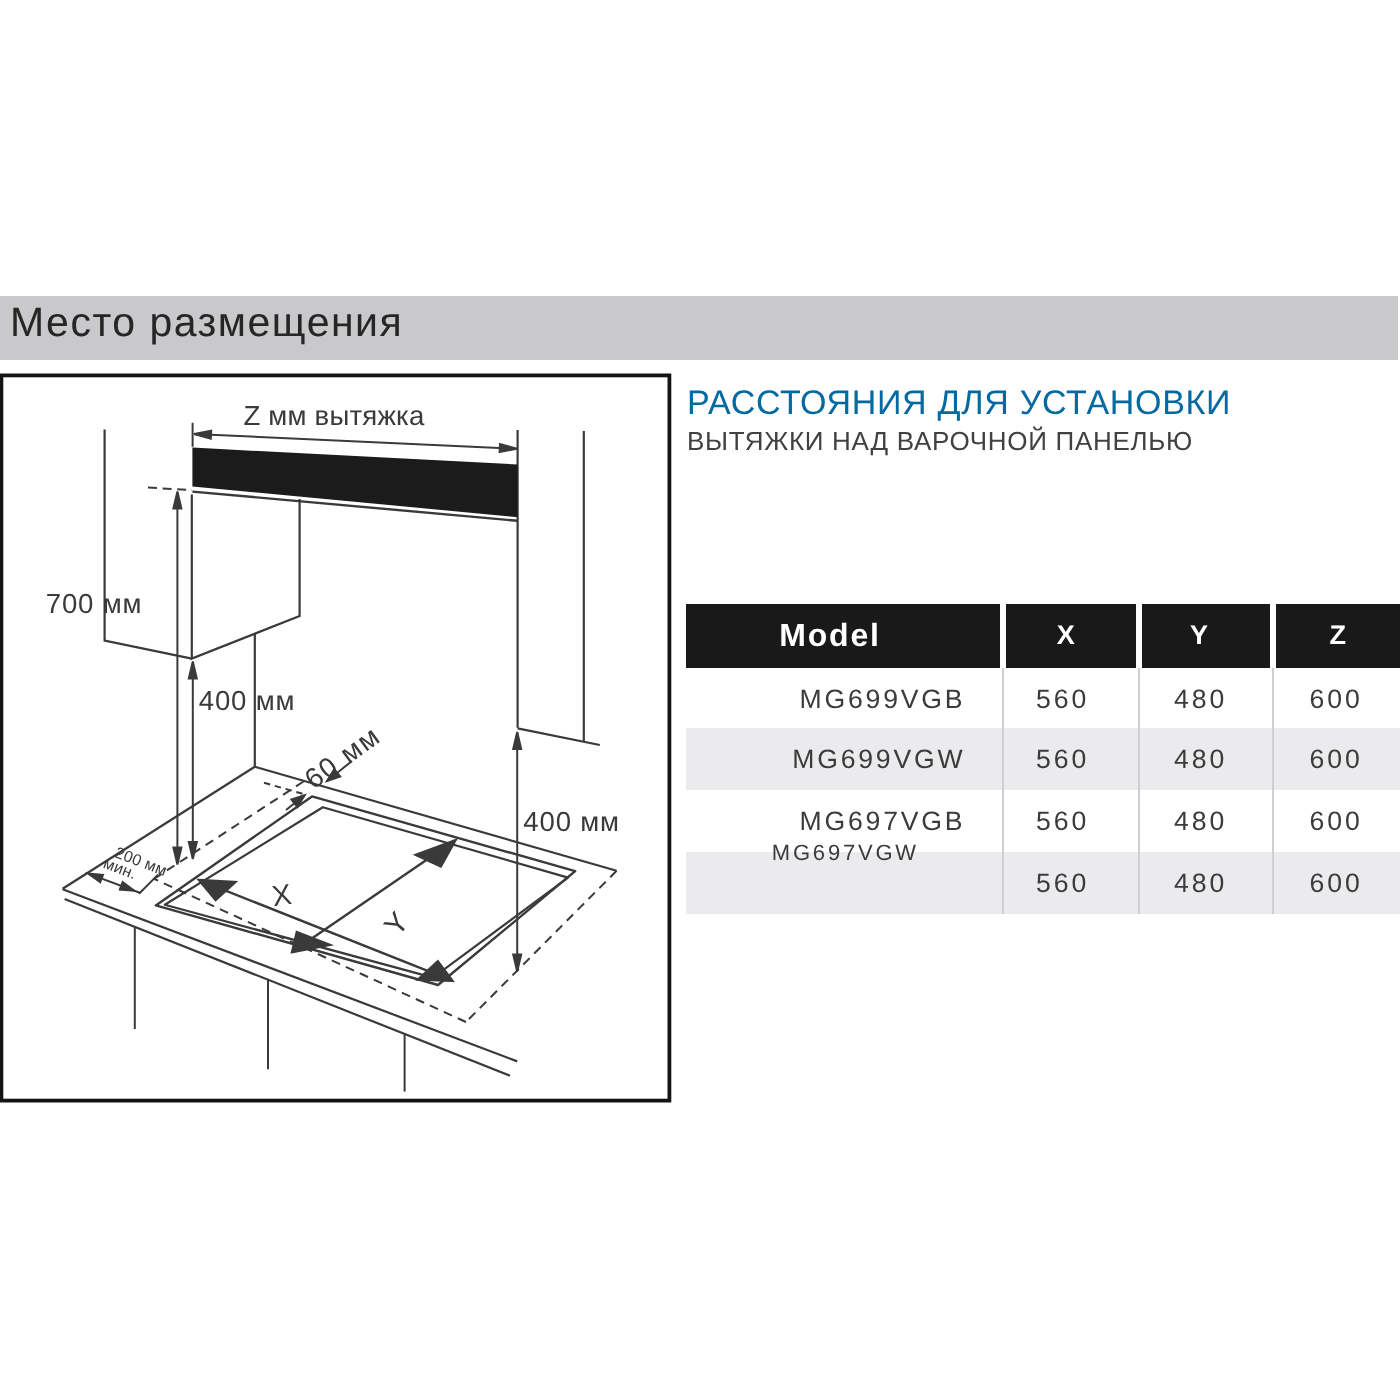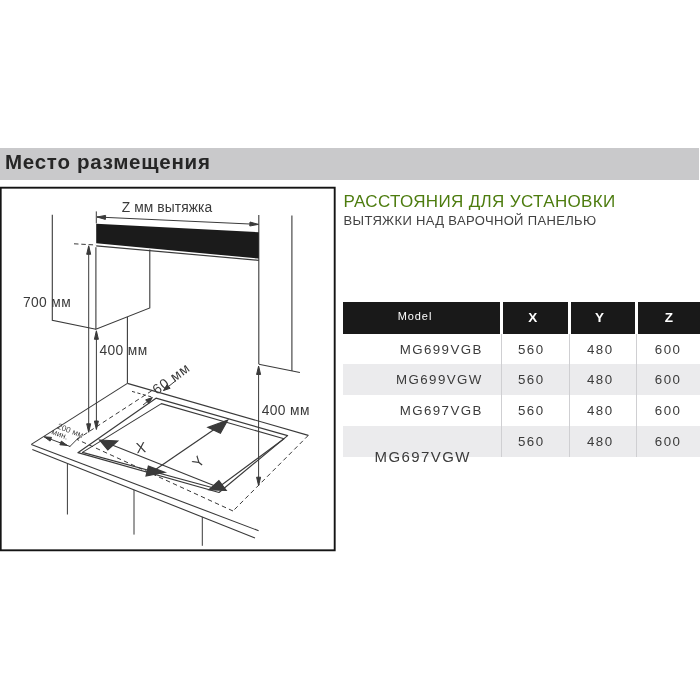--- a/index.html
+++ b/index.html
@@ -3,28 +3,28 @@
 <meta charset="utf-8">
 <style>
   html,body { margin:0; padding:0; background:#ffffff; }
   body { width:700px; height:700px; position:relative; font-family:"Liberation Sans", sans-serif; }
 </style>
 </head>
 <body>
 
 <div style="position:absolute;left:0;top:148.2px;width:698.5px;height:31.6px;background:#c9c9cb;"></div>
 
-<div style="position:absolute;left:5px;top:149.6px;font-size:20.5px;font-weight:bold;color:#262626;letter-spacing:0.75px;">Место размещения</div>
+<div style="position:absolute;left:5px;top:149.6px;font-size:20.5px;font-weight:normal;color:#262626;letter-spacing:0.75px;">Место размещения</div>
 
-<div style="position:absolute;left:343.5px;top:192.3px;font-size:17px;color:#4d7c0f;letter-spacing:0.35px;">РАССТОЯНИЯ ДЛЯ УСТАНОВКИ</div>
+<div style="position:absolute;left:343.5px;top:192.3px;font-size:17px;color:#0369a1;letter-spacing:0.35px;">РАССТОЯНИЯ ДЛЯ УСТАНОВКИ</div>
 
 <div style="position:absolute;left:343.5px;top:213.0px;font-size:13px;color:#414141;letter-spacing:0.35px;">ВЫТЯЖКИ НАД ВАРОЧНОЙ ПАНЕЛЬЮ</div>
 
 <div style="position:absolute;left:342.50px;top:301.5px;width:157.40px;height:32px;background:#191919;"></div>
-<div style="position:absolute;left:355.00px;top:310.0px;width:120px;text-align:center;font-weight:normal;font-size:11px;color:#ffffff;letter-spacing:0.9px;">Model</div>
+<div style="position:absolute;left:355.00px;top:310.0px;width:120px;text-align:center;font-weight:bold;font-size:16px;color:#ffffff;letter-spacing:0.9px;">Model</div>
 <div style="position:absolute;left:502.70px;top:301.5px;width:65.70px;height:32px;background:#191919;"></div>
 <div style="position:absolute;left:473.30px;top:310.0px;width:120px;text-align:center;font-weight:bold;font-size:13.5px;color:#ffffff;letter-spacing:0.9px;">X</div>
 <div style="position:absolute;left:571.20px;top:301.5px;width:63.90px;height:32px;background:#191919;"></div>
 <div style="position:absolute;left:540.00px;top:310.0px;width:120px;text-align:center;font-weight:bold;font-size:13.5px;color:#ffffff;letter-spacing:0.9px;">Y</div>
 <div style="position:absolute;left:637.90px;top:301.5px;width:62.10px;height:32px;background:#191919;"></div>
 <div style="position:absolute;left:609.30px;top:310.0px;width:120px;text-align:center;font-weight:bold;font-size:13.5px;color:#ffffff;letter-spacing:0.9px;">Z</div>
 
 <div style="position:absolute;left:342.5px;top:333.50px;width:357.5px;height:30.75px;background:#ffffff;"></div>
 <div style="position:absolute;left:362.70px;top:341.70px;width:120px;text-align:right;font-size:13.3px;color:#3b3b3b;letter-spacing:1.4px;">MG699VGB</div>
 <div style="position:absolute;left:471.30px;top:341.70px;width:120px;text-align:center;font-size:13.3px;color:#3b3b3b;letter-spacing:1.5px;">560</div>
@@ -37,21 +37,21 @@
 <div style="position:absolute;left:540.30px;top:372.45px;width:120px;text-align:center;font-size:13.3px;color:#3b3b3b;letter-spacing:1.5px;">480</div>
 <div style="position:absolute;left:608.10px;top:372.45px;width:120px;text-align:center;font-size:13.3px;color:#3b3b3b;letter-spacing:1.5px;">600</div>
 
 <div style="position:absolute;left:342.5px;top:395.00px;width:357.5px;height:30.75px;background:#ffffff;"></div>
 <div style="position:absolute;left:362.70px;top:403.20px;width:120px;text-align:right;font-size:13.3px;color:#3b3b3b;letter-spacing:1.4px;">MG697VGB</div>
 <div style="position:absolute;left:471.30px;top:403.20px;width:120px;text-align:center;font-size:13.3px;color:#3b3b3b;letter-spacing:1.5px;">560</div>
 <div style="position:absolute;left:540.30px;top:403.20px;width:120px;text-align:center;font-size:13.3px;color:#3b3b3b;letter-spacing:1.5px;">480</div>
 <div style="position:absolute;left:608.10px;top:403.20px;width:120px;text-align:center;font-size:13.3px;color:#3b3b3b;letter-spacing:1.5px;">600</div>
 
 <div style="position:absolute;left:342.5px;top:425.75px;width:357.5px;height:30.75px;background:#ebebed;"></div>
-<div style="position:absolute;left:362.70px;top:448px;width:120px;text-align:center;font-size:15px;color:#3b3b3b;letter-spacing:1.4px;">MG697VGW</div>
+<div style="position:absolute;left:362.70px;top:421px;width:120px;text-align:center;font-size:11px;color:#3b3b3b;letter-spacing:1.4px;">MG697VGW</div>
 <div style="position:absolute;left:471.30px;top:433.95px;width:120px;text-align:center;font-size:13.3px;color:#3b3b3b;letter-spacing:1.5px;">560</div>
 <div style="position:absolute;left:540.30px;top:433.95px;width:120px;text-align:center;font-size:13.3px;color:#3b3b3b;letter-spacing:1.5px;">480</div>
 <div style="position:absolute;left:608.10px;top:433.95px;width:120px;text-align:center;font-size:13.3px;color:#3b3b3b;letter-spacing:1.5px;">600</div>
 
 <div style="position:absolute;left:500.8px;top:333.5px;width:1px;height:123px;background:#cfcfd2;"></div>
 <div style="position:absolute;left:569.3px;top:333.5px;width:1px;height:123px;background:#cfcfd2;"></div>
 <div style="position:absolute;left:636.0px;top:333.5px;width:1px;height:123px;background:#cfcfd2;"></div>
 
 <svg width="700" height="700" viewBox="0 0 700 700" style="position:absolute;left:0;top:0;">
 

